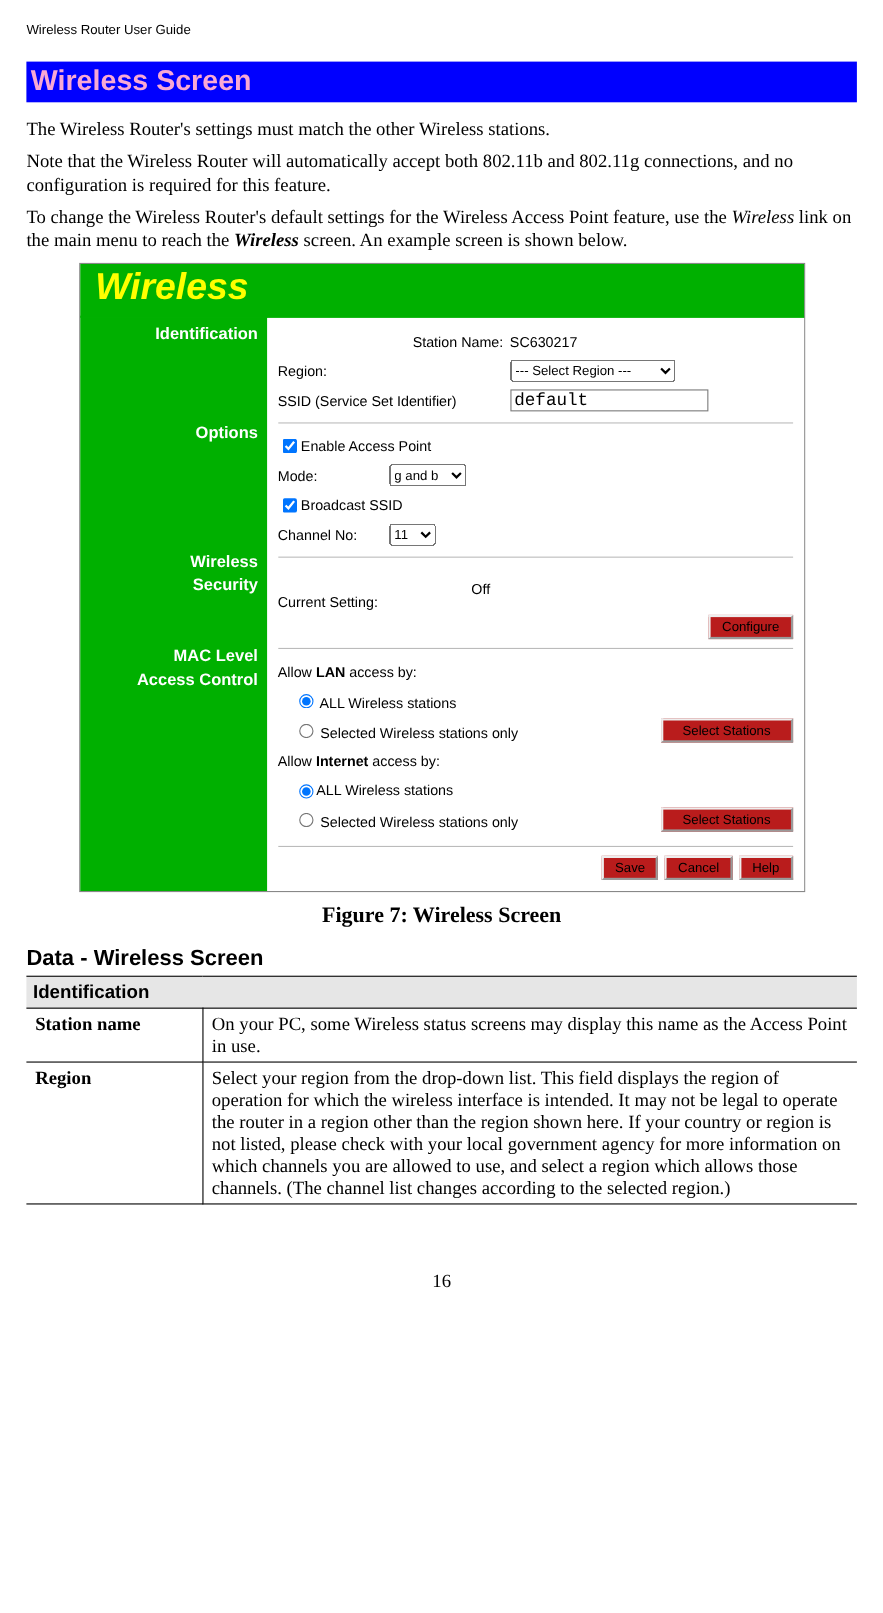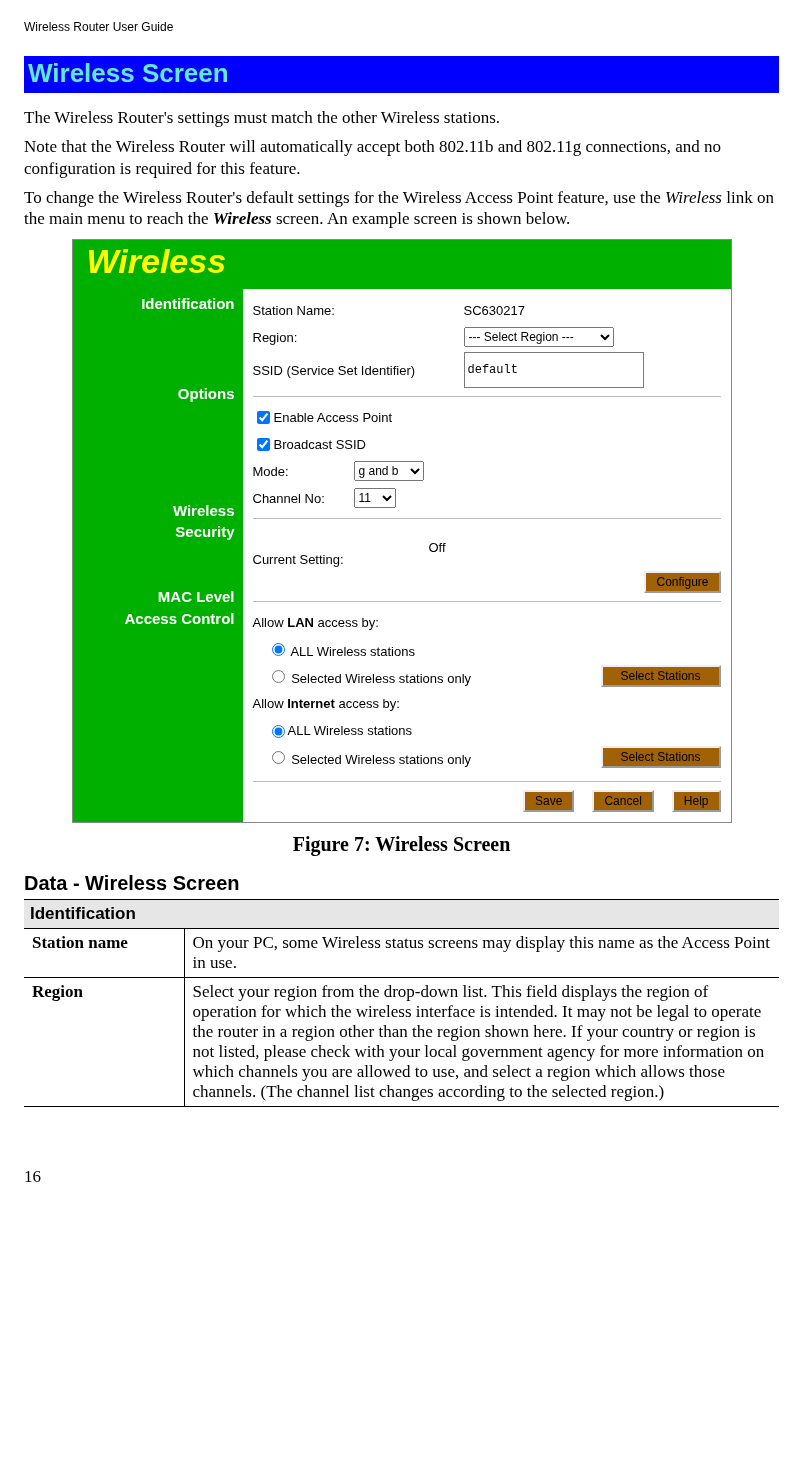--- a/index.html
+++ b/index.html
@@ -11,21 +11,21 @@
     width: 803px;
     padding: 20px 24px 20px 24px;
   }
   .doc-header {
     font-family: Arial, Helvetica, sans-serif;
     font-size: 12px;
     margin-bottom: 22px;
   }
   .section-heading {
     background: #0000ff;
-    color: #5eead4;
+    color: #f9a8d4;
     font-family: Arial, Helvetica, sans-serif;
     font-weight: bold;
     font-size: 26px;
     padding: 2px 4px 4px 4px;
     margin-bottom: 14px;
   }
   .para {
     font-size: 17px;
     margin: 0 0 8px 0;
     line-height: 1.25;
@@ -79,53 +79,53 @@
   }
   .row {
     display: flex;
     align-items: center;
     margin: 3px 0;
     min-height: 24px;
   }
   .lbl { margin-right: 6px; }
   .inp {
     font-family: "Courier New", monospace;
-    font-size: 12px;
+    font-size: 16px;
     border: 1px solid #7a7a7a;
     background: #fff;
-    padding: 17px 3px;
+    padding: 1px 3px;
     height: 20px;
   }
   .sel {
     font-family: Tahoma, Arial, sans-serif;
     font-size: 12px;
     height: 20px;
   }
   .cb { margin-right: 4px; }
   .btn {
     font-family: Tahoma, Arial, sans-serif;
     font-size: 12px;
-    background: #a16207;
+    background: #b91c1c;
     border: 2px outset #eee;
     padding: 2px 10px;
     cursor: pointer;
   }
   .right-btn-row {
     display: flex;
     justify-content: flex-end;
     margin: 4px 0;
   }
   .indent { margin-left: 14px; }
   .hr-line { border-top: 1px solid #bbb; margin: 8px 0; }
   .footer-btns {
     border-top: 1px solid #bbb;
     padding-top: 8px;
     display: flex;
     justify-content: flex-end;
-    gap: 18px;
+    gap: 6px;
   }
   .caption {
     text-align: center;
     font-weight: bold;
     font-size: 20px;
     margin: 8px 0 16px 0;
   }
   .subheading {
     font-family: Arial, Helvetica, sans-serif;
     font-weight: bold;
@@ -152,21 +152,21 @@
     padding: 4px 8px;
     vertical-align: top;
   }
   table.data td.key {
     font-weight: bold;
     width: 160px;
     border-right: 1px solid #000;
     margin-left: 24px;
   }
   .page-num {
-    text-align: left;
+    text-align: center;
     font-size: 17px;
     margin-top: 60px;
   }
 </style>
 </head>
 <body>
 
 <div class="doc-header">Wireless Router User Guide</div>
 
 <div class="section-heading">Wireless Screen</div>
@@ -188,48 +188,48 @@
         <div class="sidebar-spacer2"></div>
         <div class="sidebar-item">Wireless</div>
         <div class="sidebar-item">Security</div>
         <div class="sidebar-spacer3"></div>
         <div class="sidebar-item">MAC Level</div>
         <div class="sidebar-item">Access Control</div>
       </div>
       <div class="content">
 
         <div class="row">
-          <span class="lbl" style="width:205px;">Station Name:</span>
+          <span class="lbl" style="width:205px;text-align:right;">Station Name:</span>
           <span>SC630217</span>
         </div>
         <div class="row">
           <span class="lbl" style="width:205px;">Region:</span>
           <select class="sel" style="width:150px;">
             <option>--- Select Region ---</option>
           </select>
         </div>
         <div class="row">
           <span class="lbl" style="width:205px;">SSID (Service Set Identifier)</span>
           <input class="inp" style="width: 180px;" value="default">
         </div>
         <div class="hr-line"></div>
 
         <div class="row">
           <input type="checkbox" checked="" class="cb" style="">
           <span>Enable Access Point</span>
         </div>
         <div class="row">
-          <input type="checkbox" checked="" class="cb" style="">
-          <span>Broadcast SSID</span>
-        </div>
-        <div class="row">
           <span class="lbl" style="width:95px;">Mode:</span>
           <select class="sel" style="width:70px;">
             <option>g and b</option>
           </select>
+        </div>
+        <div class="row">
+          <input type="checkbox" checked="" class="cb" style="">
+          <span>Broadcast SSID</span>
         </div>
         <div class="row">
           <span class="lbl" style="width:95px;">Channel No:</span>
           <select class="sel" style="width:42px;">
             <option>11</option>
           </select>
         </div>
         <div class="hr-line"></div>
 
         <div class="row">

